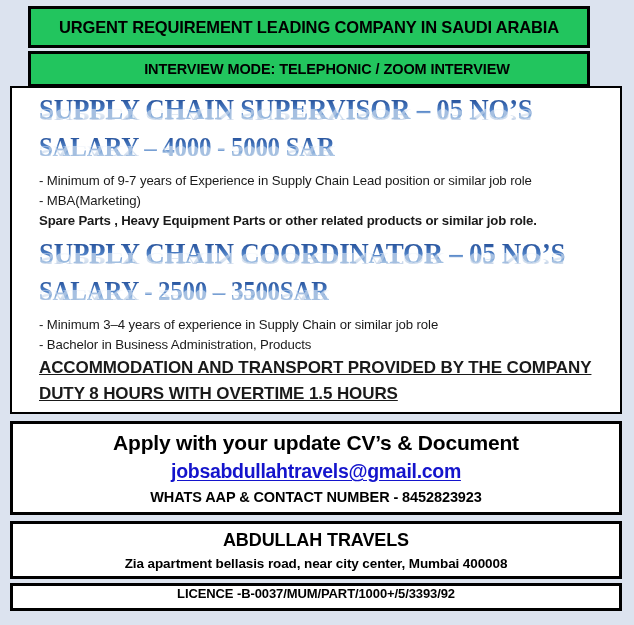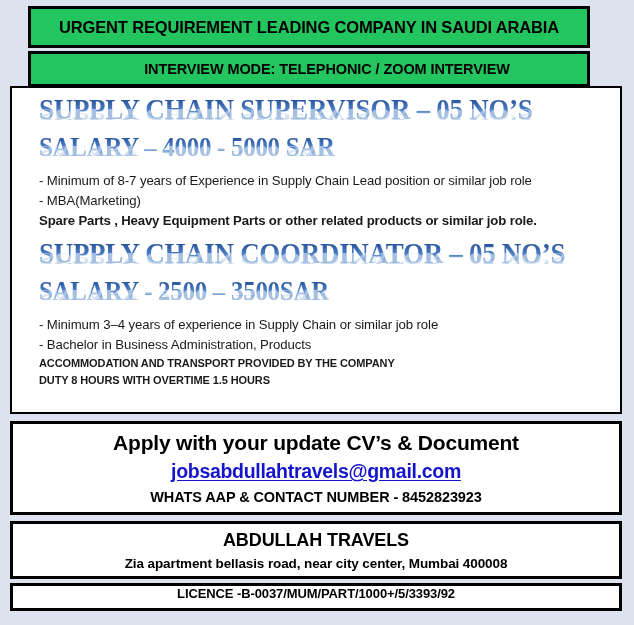--- a/index.html
+++ b/index.html
@@ -123,21 +123,21 @@
   .bullet {
     font-size: 13.2px;
     color: #1a1a1a;
     line-height: 1.52;
     letter-spacing: -0.1px;
     margin: 0;
     padding: 0;
   }
   .bullet.light { font-weight: normal; }
   .bullet.bold  { font-weight: bold; letter-spacing: -0.15px; }
-  .bullet.caps  { font-weight: bold; font-size: 11px; letter-spacing: -0.1px; }
+  .bullet.caps  { font-weight: bold; font-size: 17px; letter-spacing: -0.1px; text-decoration: underline; }
 
   .spacer-sm { height: 3px; }
   .spacer-md { height: 7px; }
 
   
   .apply-box {
     position: absolute;
     left: 10px;
     top: 421px;
     width: 612px;
@@ -243,21 +243,21 @@
       <span class="wordart-reflect" aria-hidden="true">SUPPLY CHAIN SUPERVISOR  – 05 NO’S</span>
     </div>
 
     <div class="wordart-wrap salary">
       <span class="wordart salary-text">SALARY – 4000 - 5000 SAR</span>
       <span class="wordart-reflect salary-text" aria-hidden="true">SALARY – 4000 - 5000 SAR</span>
     </div>
 
     <div class="spacer-sm"></div>
 
-    <p class="bullet light">- Minimum of 8-7 years of Experience in Supply Chain Lead position or similar job role</p>
+    <p class="bullet light">- Minimum of 9-7 years of Experience in Supply Chain Lead position or similar job role</p>
     <p class="bullet light">- MBA(Marketing)</p>
     <p class="bullet bold">Spare Parts , Heavy Equipment Parts or other related products or similar job role.</p>
 
     <div class="spacer-md"></div>
 
     <div class="wordart-wrap">
       <span class="wordart">SUPPLY CHAIN COORDINATOR – 05 NO’S</span>
       <span class="wordart-reflect" aria-hidden="true">SUPPLY CHAIN COORDINATOR – 05 NO’S</span>
     </div>
 

